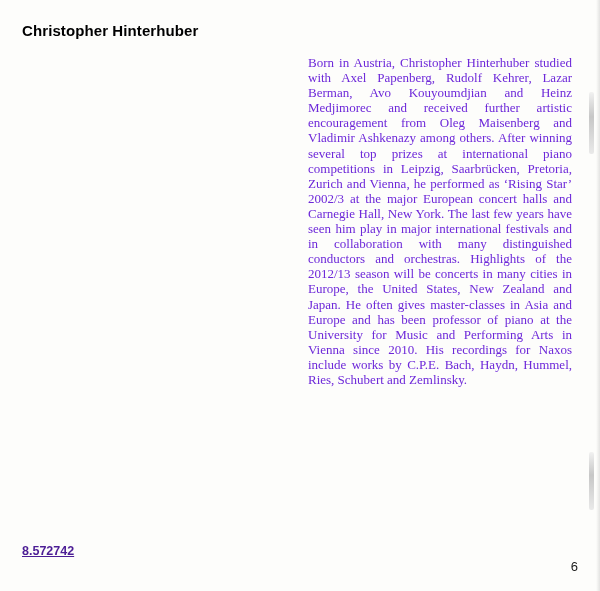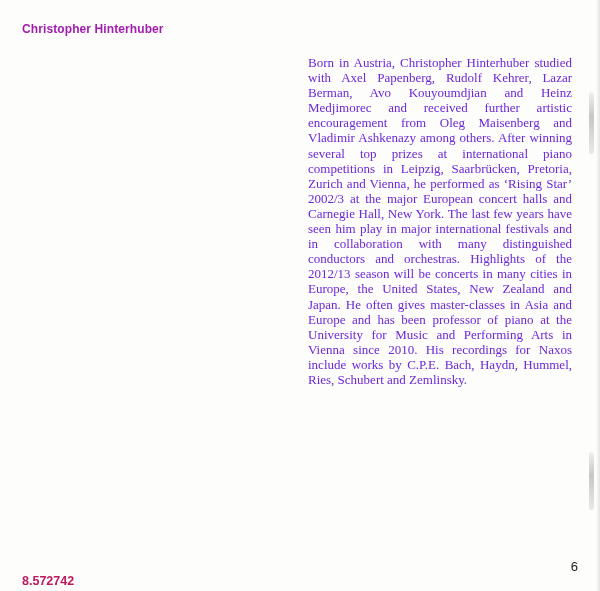--- a/index.html
+++ b/index.html
@@ -20,23 +20,23 @@
     width: 600px;
     height: 591px;
     background: #fdfdfb;
   }
   
   .title {
     position: absolute;
     left: 22px;
     top: 22px;
     font-family: "Liberation Sans", sans-serif;
-    font-size: 12px;
+    font-size: 15px;
     font-weight: bold;
-    color: #a21caf;
+    color: #000000;
     letter-spacing: 0.1px;
   }
   
   .photo-wrap {
     position: absolute;
     left: 22px;
     top: 52px;
     width: 278px;
     height: 418px;
     background: #0d0d0d;
@@ -175,25 +175,26 @@
     text-align: justify;
     text-justify: inter-word;
   }
   .bio .url {
     display: block;
   }
   
   .footer-left {
     position: absolute;
     left: 22px;
-    bottom: 3px;
+    bottom: 33px;
     font-family: "Liberation Sans", sans-serif;
     font-size: 12.5px;
     font-weight: bold;
-    color: #be185d;
+    color: #4c1d95;
+    text-decoration: underline;
   }
   .footer-right {
     position: absolute;
     right: 22px;
     bottom: 17px;
     font-family: "Liberation Sans", sans-serif;
     font-size: 13px;
     color: #1a1a1a;
   }
   

